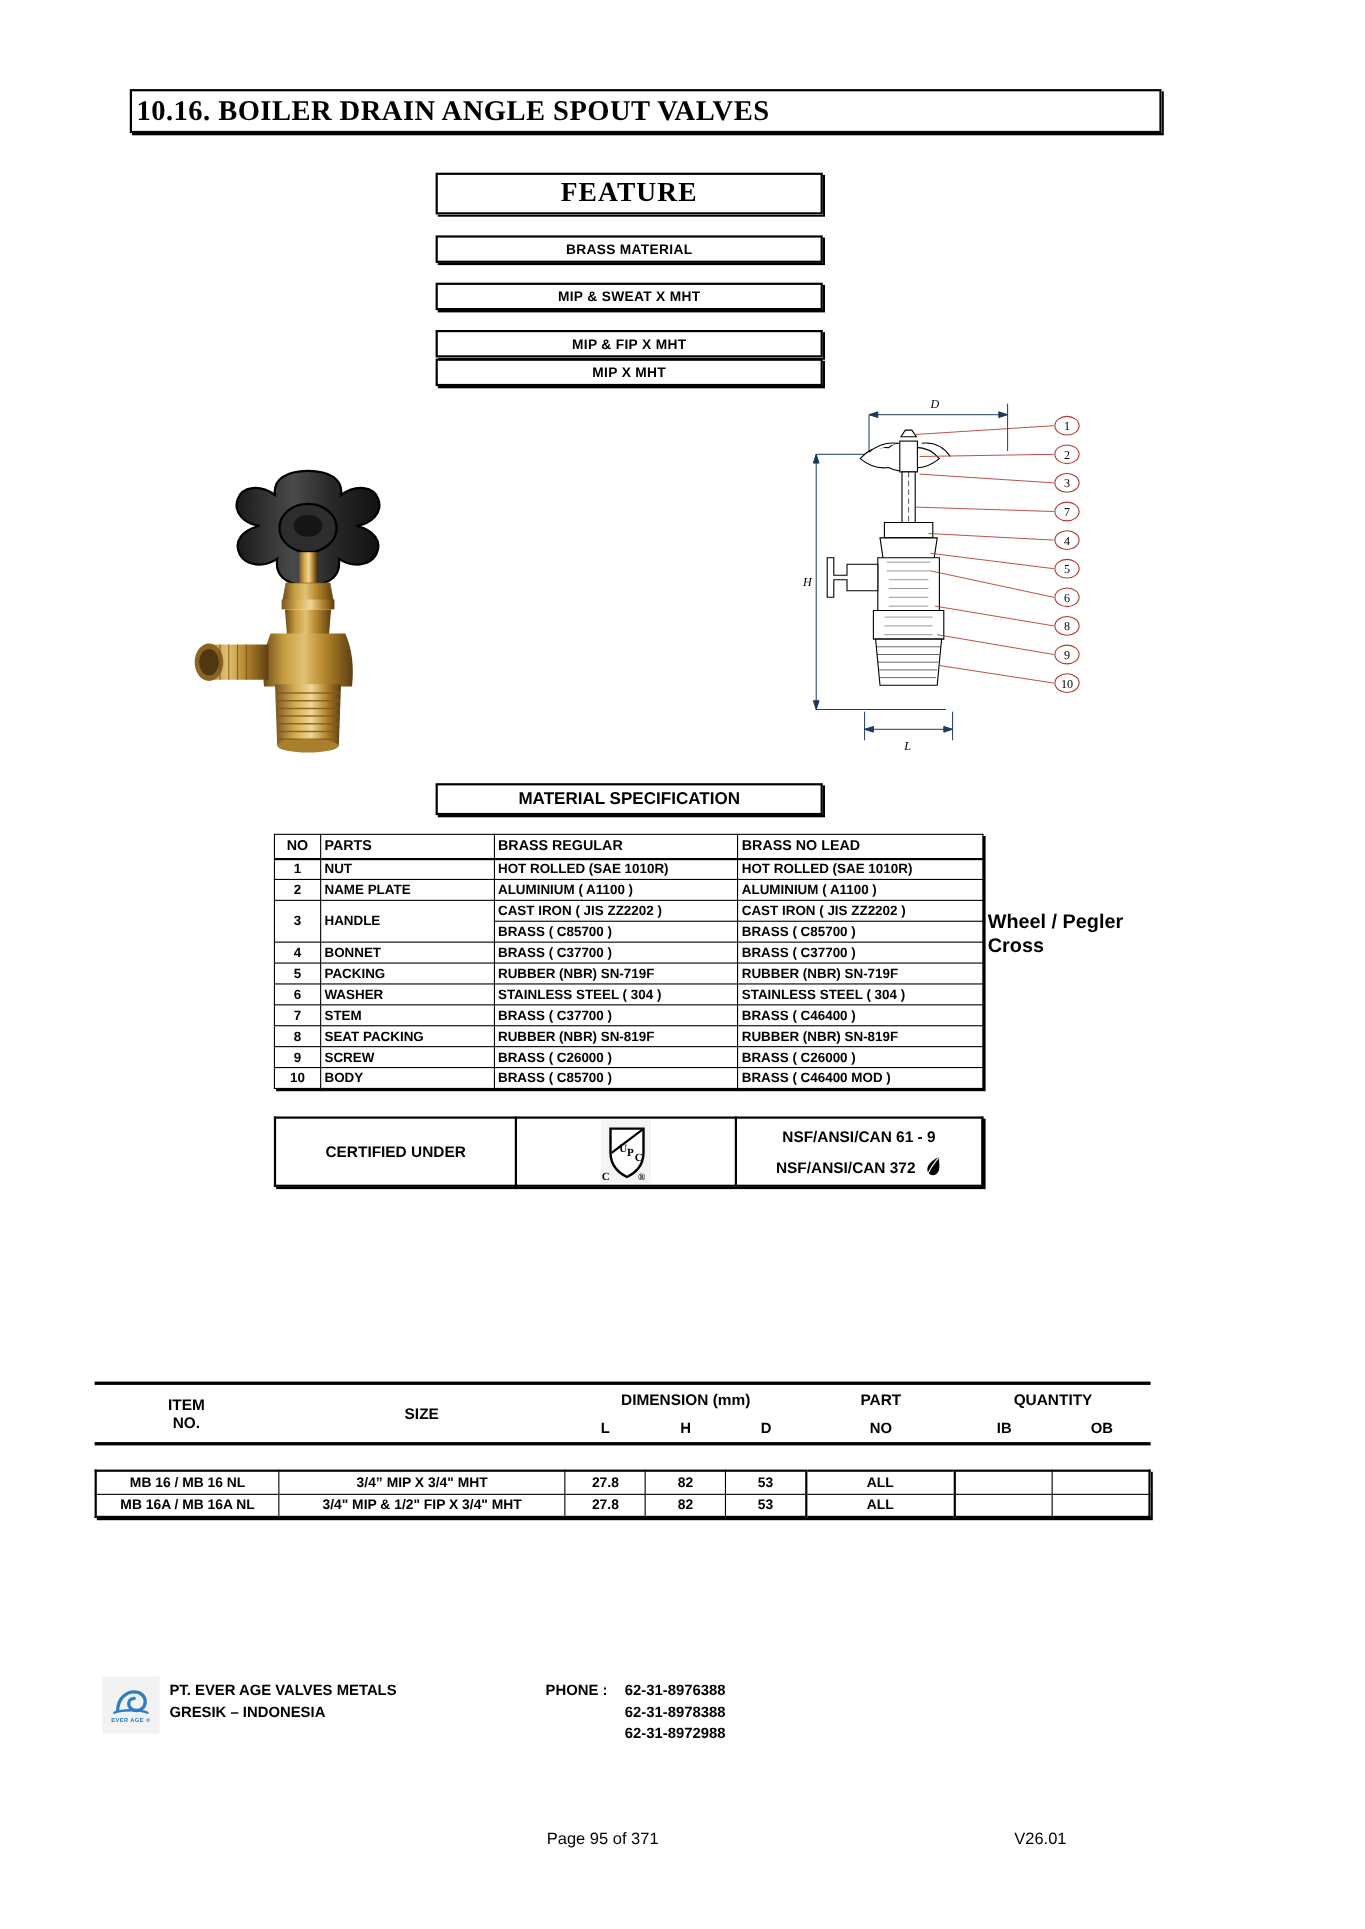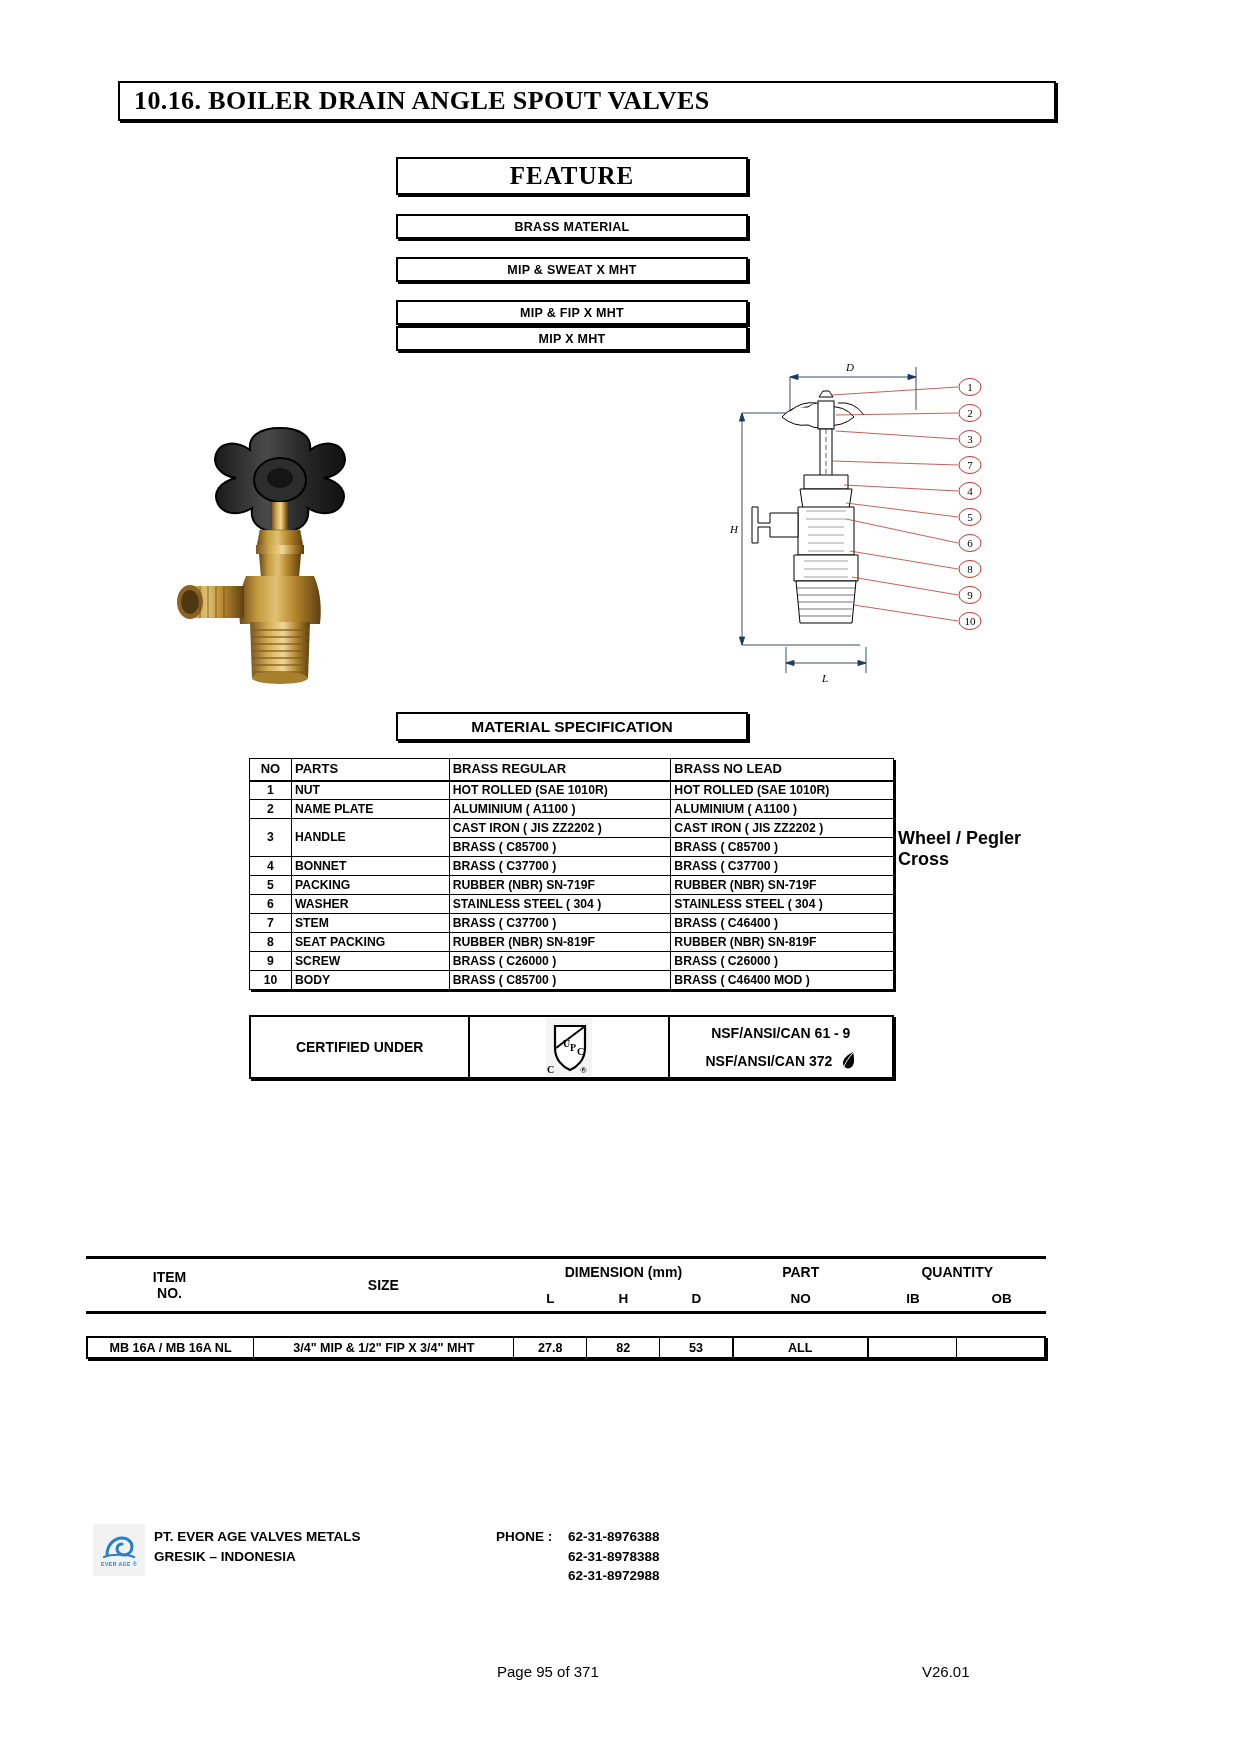--- a/index.html
+++ b/index.html
@@ -22,21 +22,21 @@
     width: 938px; height: 40px;
     border: 2px solid #000;
     box-shadow: 2px 2px 0 #000;
     display: flex; align-items: center;
   }
   .title-text {
     font-family: "Liberation Serif", serif;
     font-weight: bold;
     font-size: 26px;
     letter-spacing: 0.4px;
-    padding-left: 14px;
+    padding-left: 4px;
     white-space: nowrap;
   }
 
   
   .feature-head {
     position: absolute;
     left: 396px; top: 157px;
     width: 352px; height: 38px;
     border: 2px solid #000;
     box-shadow: 2px 2px 0 #000;
@@ -583,20 +583,30 @@
       <td class="dh-ib sub">IB</td>
       <td class="dh-ob sub">OB</td>
     </tr>
   </tbody>
     </table>
 </div>
 
 <table class="dim-body">
   <tbody>
   <tr>
+    <td class="cell-item">MB 16 / MB 16 NL</td>
+    <td class="cell-size">3/4” MIP X 3/4" MHT</td>
+    <td class="cell-l">27.8</td>
+    <td class="cell-h">82</td>
+    <td class="cell-d">53</td>
+    <td class="cell-part">ALL</td>
+    <td class="cell-ib"></td>
+    <td class="cell-ob"></td>
+  </tr>
+  <tr>
     <td class="cell-item">MB 16A / MB 16A NL</td>
     <td class="cell-size">3/4" MIP &amp; 1/2" FIP X 3/4" MHT</td>
     <td class="cell-l">27.8</td>
     <td class="cell-h">82</td>
     <td class="cell-d">53</td>
     <td class="cell-part">ALL</td>
     <td class="cell-ib"></td>
     <td class="cell-ob"></td>
   </tr>
 </tbody>

